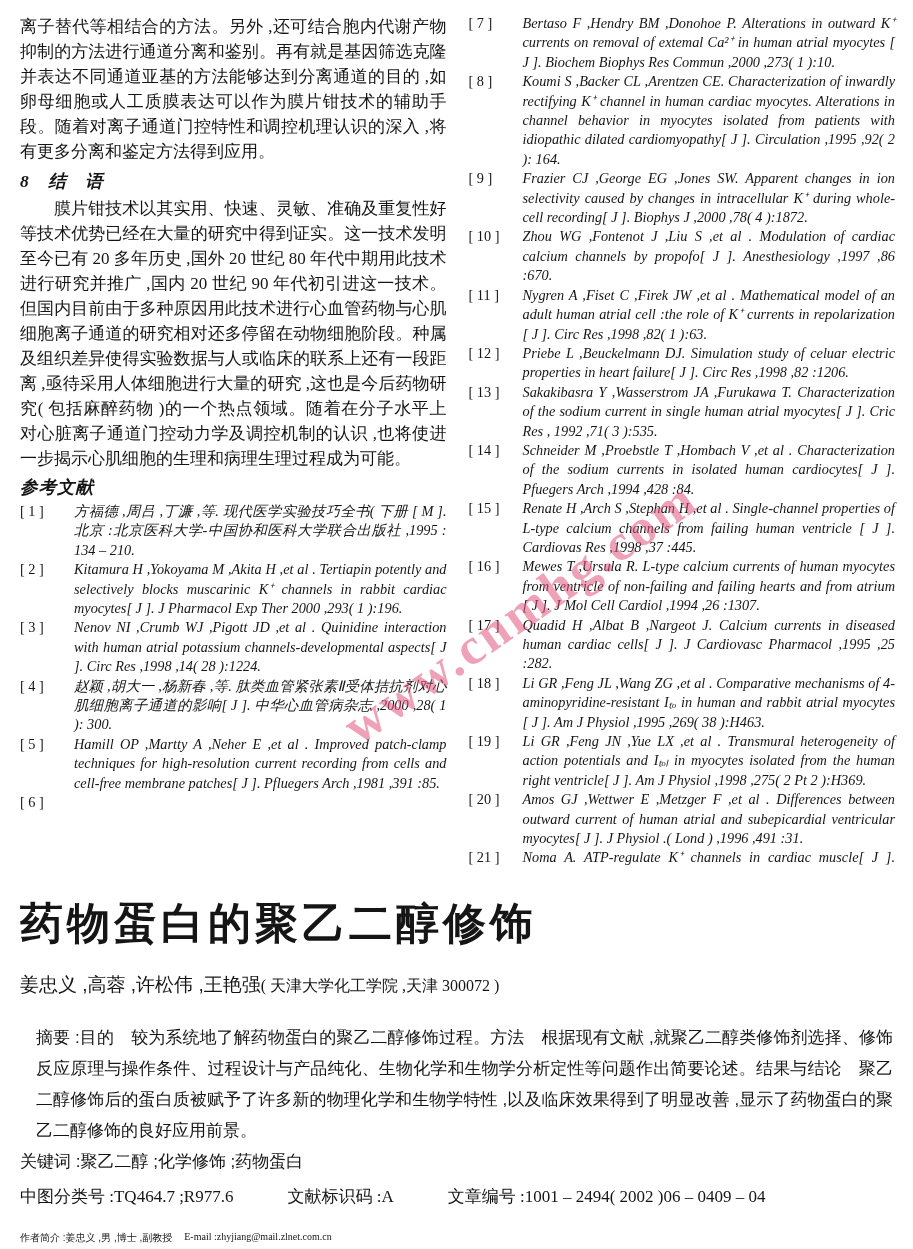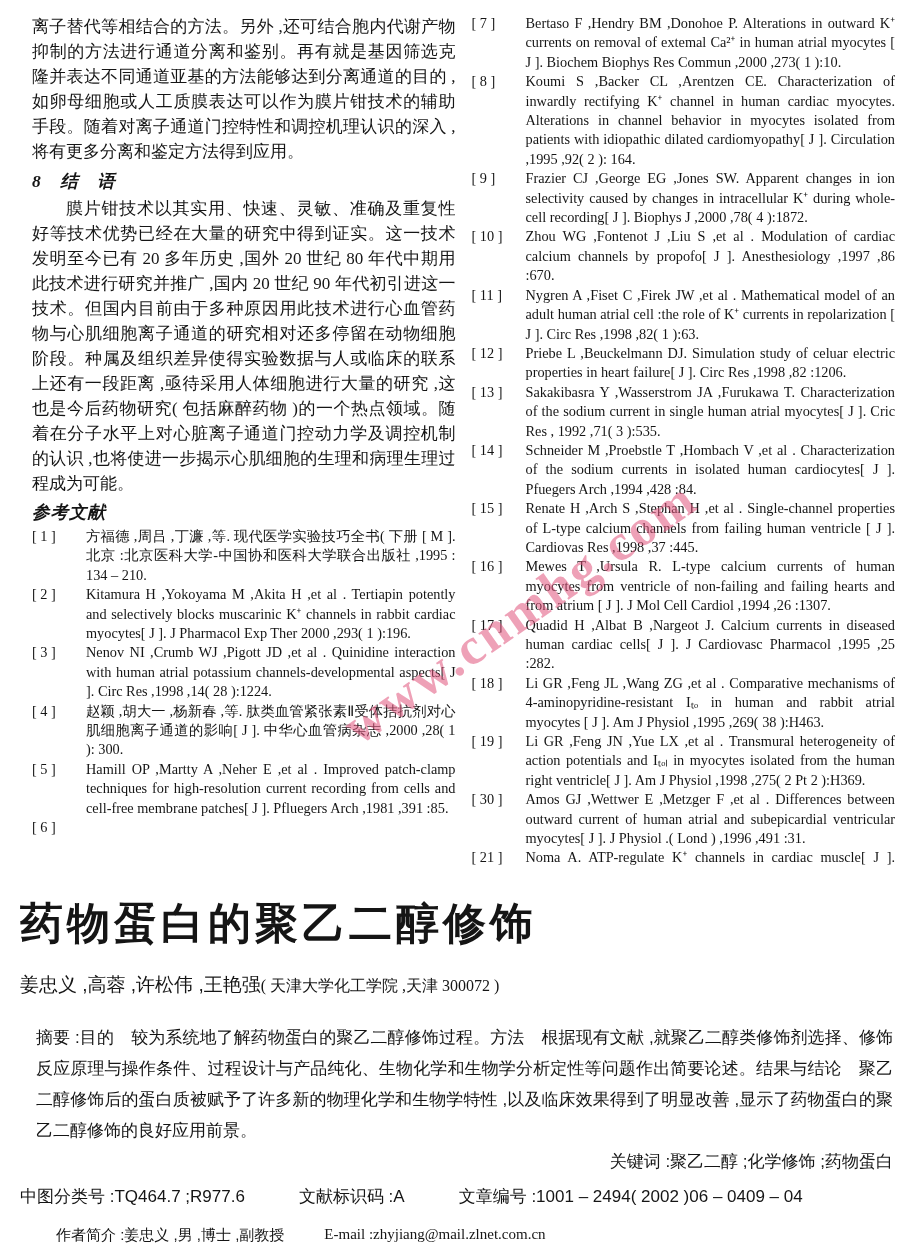--- a/index.html
+++ b/index.html
@@ -2,60 +2,59 @@
 <html><head>
 <meta charset="utf-8">
 <style>
   html,body{margin:0;padding:0;background:#f3f3f3;}
   .page{
     position:relative;width:913px;height:1249px;background:#ffffff;
     color:#151515;font-family:"Liberation Serif",serif;overflow:hidden;
     box-sizing:border-box;
   }
   .columns{
-    display:flex;gap:16px;padding:14px 18px 0 32px;height:872px;
+    display:flex;gap:22px;padding:14px 18px 0 20px;height:872px;
     box-sizing:border-box;overflow:hidden;
   }
   .col{width:427px;}
   .cn-para{
     font-size:17px;line-height:25px;text-align:justify;margin:0;
     font-family:"Liberation Serif",serif;
   }
   .indent{text-indent:2em;}
   .sec-head{
     font-size:17.5px;font-weight:bold;margin:5px 0 3px 0;letter-spacing:1px;font-style:italic;
   }
   .refs-head{margin-top:4px;}
   .ref-list{margin:0;}
   .ref{display:flex;font-size:14.3px;line-height:19.4px;}
   .ref-label{flex:0 0 54px;white-space:nowrap;}
-  .ref-text{flex:1;text-align:justify;}
+  .ref-text{flex:1;text-align:justify;font-style:italic;}
   .art-title{
     font-family:"Liberation Sans",sans-serif;font-weight:bold;
     font-size:43px;letter-spacing:4px;margin:26px 0 0 20px;line-height:1.2;
   }
   .authors-line{margin:22px 10px 0 20px;font-size:19px;}
   .authors{font-family:"Liberation Sans",sans-serif;}
   .affil{font-size:16px;}
   .abstract{
     font-family:"Liberation Sans",sans-serif;font-size:17px;line-height:31px;
     text-align:justify;margin:24px 20px 0 36px;
   }
   .keywords{
     font-family:"Liberation Sans",sans-serif;font-size:17px;line-height:31px;
     margin:0 20px 0 20px;
-    text-align:right;
   }
   .meta-line{
-    font-family:Liberation Sans, sans-serif;font-size:17px;
+    font-family:Liberation Serif, serif;font-size:17px;
     margin:8px 20px 0 20px;display:flex;gap:54px;white-space:nowrap;
   }
   .footer{
     position:absolute;left:20px;right:18px;bottom:4px;
-    font-size:15px;display:flex;gap:40px;white-space:nowrap;margin-left:36px;
+    font-size:10px;display:flex;gap:12px;white-space:nowrap;
   }
   .footer .bio{font-family:"Liberation Sans",sans-serif;}
   .footer .latin{font-family:"Liberation Serif",serif;}
   .watermark{
     position:absolute;left:520px;top:612px;
     transform:translate(-50%,-50%) rotate(-35deg);
     font-family:"Liberation Serif",serif;font-weight:bold;
     font-size:52px;letter-spacing:3px;color:rgba(225,85,125,0.55);
     white-space:nowrap;z-index:5;pointer-events:none;
   }
@@ -165,21 +164,21 @@
     <span class="ref-label">[ 18 ]</span>
     <span class="ref-text">Li GR ,Feng JL ,Wang ZG ,et al . Comparative mechanisms of 4-aminopyridine-resistant Iₜₒ in human and rabbit atrial myocytes [ J ]. Am J Physiol ,1995 ,269( 38 ):H463.</span>
   </div>
 
   <div class="ref">
     <span class="ref-label">[ 19 ]</span>
     <span class="ref-text">Li GR ,Feng JN ,Yue LX ,et al . Transmural heterogeneity of action potentials and Iₜₒₗ in myocytes isolated from the human right ventricle[ J ]. Am J Physiol ,1998 ,275( 2 Pt 2 ):H369.</span>
   </div>
 
   <div class="ref">
-    <span class="ref-label">[ 30 ]</span>
+    <span class="ref-label">[ 20 ]</span>
     <span class="ref-text">Amos GJ ,Wettwer E ,Metzger F ,et al . Differences between outward current of human atrial and subepicardial ventricular myocytes[ J ]. J Physiol .( Lond ) ,1996 ,491 :31.</span>
   </div>
 
   <div class="ref">
     <span class="ref-label">[ 21 ]</span>
     <span class="ref-text">Noma A. ATP-regulate K⁺ channels in cardiac muscle[ J ]. Nature ,1983 ,305 :147.</span>
   </div>
 </div>
 
     </div>

